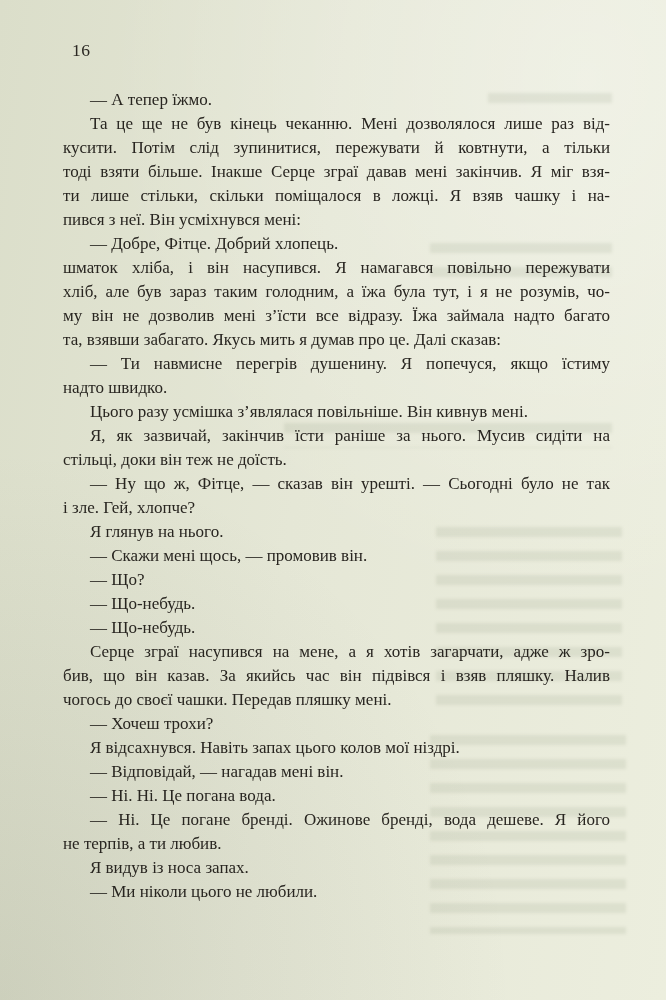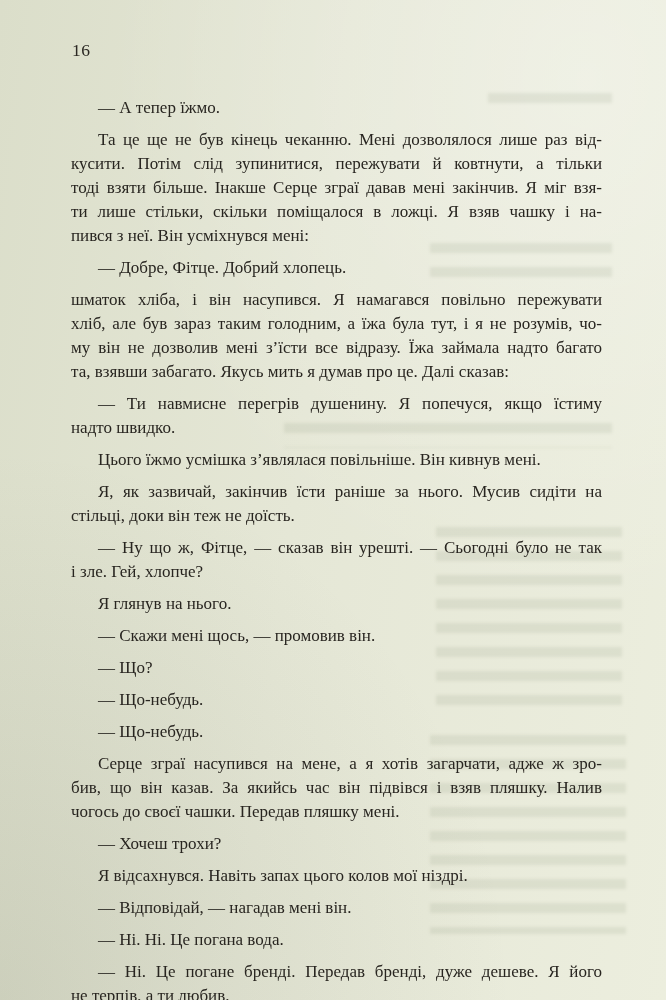--- a/index.html
+++ b/index.html
@@ -38,21 +38,21 @@
     color: #2b2823;
     letter-spacing: 0.5px;
   }
   .text-block {
     position: absolute;
     left: 63px; top: 88px;
     width: 547px;
     color: #282520;
     font-size: 17px;
   }
-  .para { margin: 8px; padding: 0; }
+  .para { margin: 0; padding: 0; }
   .line {
     display: block;
     height: 24px;
     line-height: 24px;
     text-align: justify;
     text-align-last: justify;
     white-space: nowrap;
     overflow: visible;
   }
   .line.last { text-align-last: left; }
@@ -89,21 +89,21 @@
         <span class="line">шматок хліба, і він насупився. Я намагався повільно пережувати</span>
         <span class="line">хліб, але був зараз таким голодним, а їжа була тут, і я не розумів, чо-</span>
         <span class="line">му він не дозволив мені з’їсти все відразу. Їжа займала надто багато</span>
         <span class="line last">та, взявши забагато. Якусь мить я думав про це. Далі сказав:</span>
       </p>
       <p class="para">
         <span class="line indent">— Ти навмисне перегрів душенину. Я попечуся, якщо їстиму</span>
         <span class="line last">надто швидко.</span>
       </p>
       <p class="para">
-        <span class="line indent last">Цього їжмо усмішка з’являлася повільніше. Він кивнув мені.</span>
+        <span class="line indent last">Цього разу усмішка з’являлася повільніше. Він кивнув мені.</span>
       </p>
       <p class="para">
         <span class="line indent">Я, як зазвичай, закінчив їсти раніше за нього. Мусив сидіти на</span>
         <span class="line last">стільці, доки він теж не доїсть.</span>
       </p>
       <p class="para">
         <span class="line indent">— Ну що ж, Фітце, — сказав він урешті. — Сьогодні було не так</span>
         <span class="line last">і зле. Гей, хлопче?</span>
       </p>
       <p class="para">
@@ -132,21 +132,21 @@
       <p class="para">
         <span class="line indent last">Я відсахнувся. Навіть запах цього колов мої ніздрі.</span>
       </p>
       <p class="para">
         <span class="line indent last">— Відповідай, — нагадав мені він.</span>
       </p>
       <p class="para">
         <span class="line indent last">— Ні. Ні. Це погана вода.</span>
       </p>
       <p class="para">
-        <span class="line indent">— Ні. Це погане бренді. Передав бренді, дуже дешеве. Я його</span>
+        <span class="line indent">— Ні. Це погане бренді. Ожинове бренді, вода дешеве. Я його</span>
         <span class="line last">не терпів, а ти любив.</span>
       </p>
       <p class="para">
         <span class="line indent last">Я видув із носа запах.</span>
       </p>
       <p class="para">
         <span class="line indent last">— Ми ніколи цього не любили.</span>
       </p>
     </div>
 </div>

